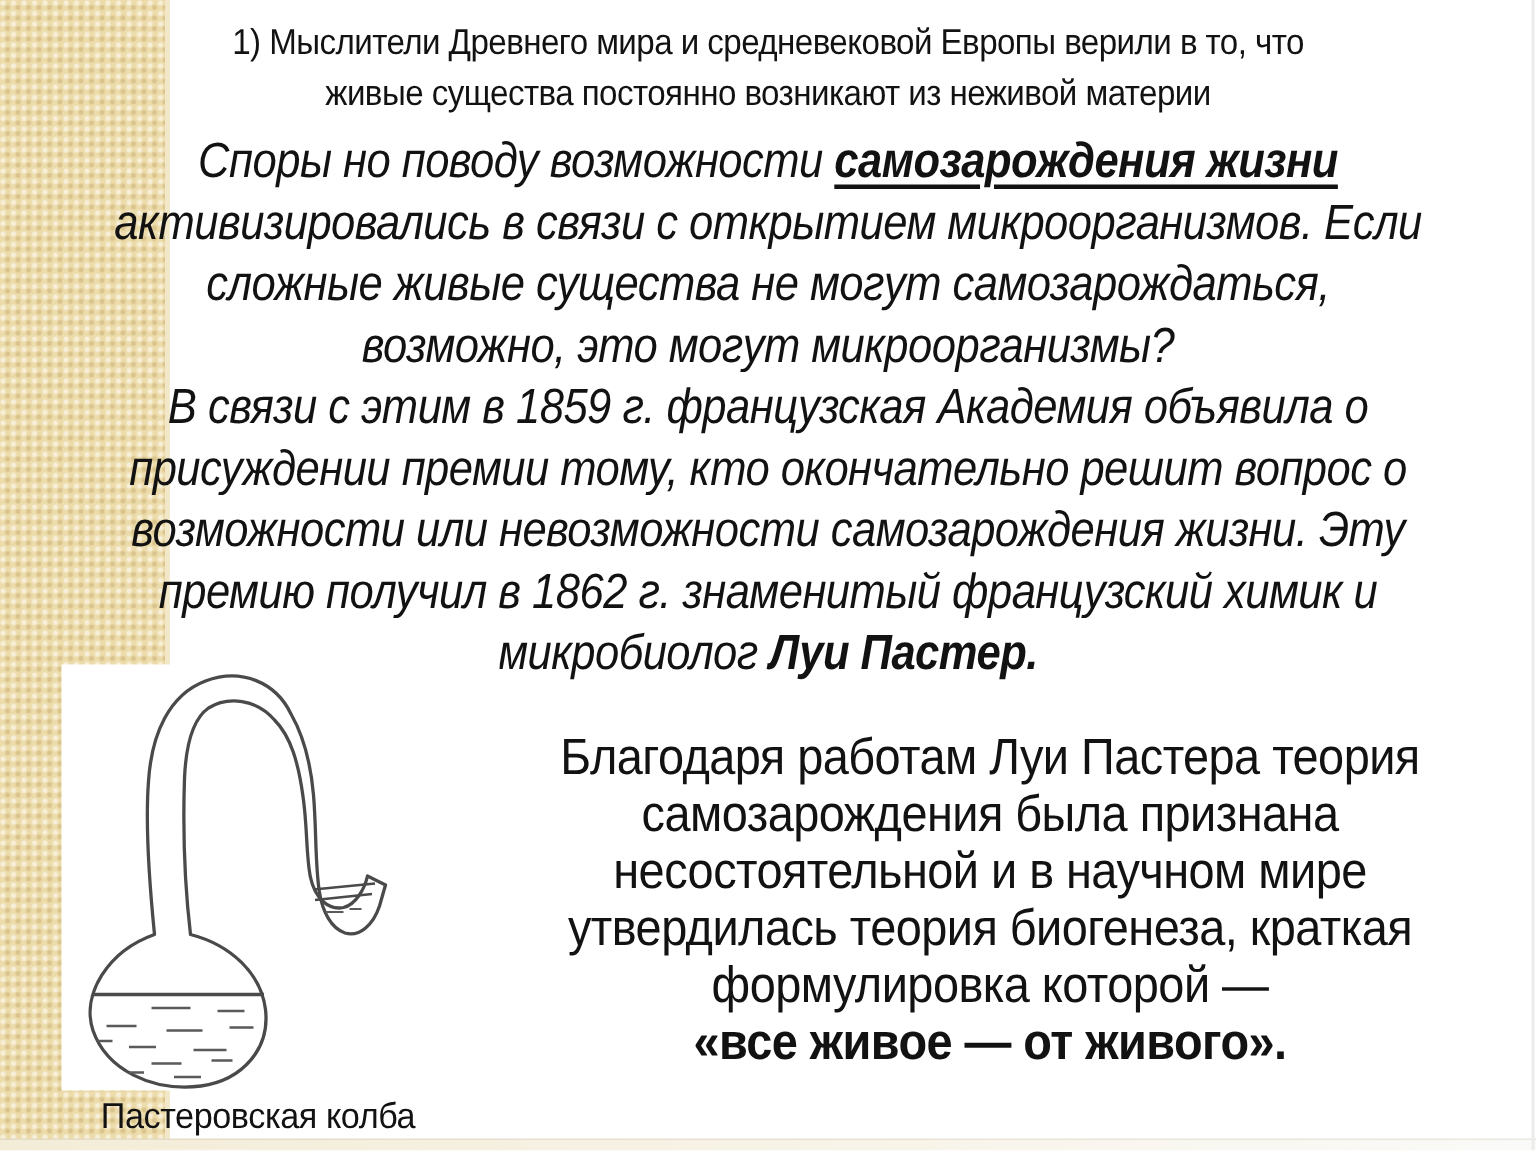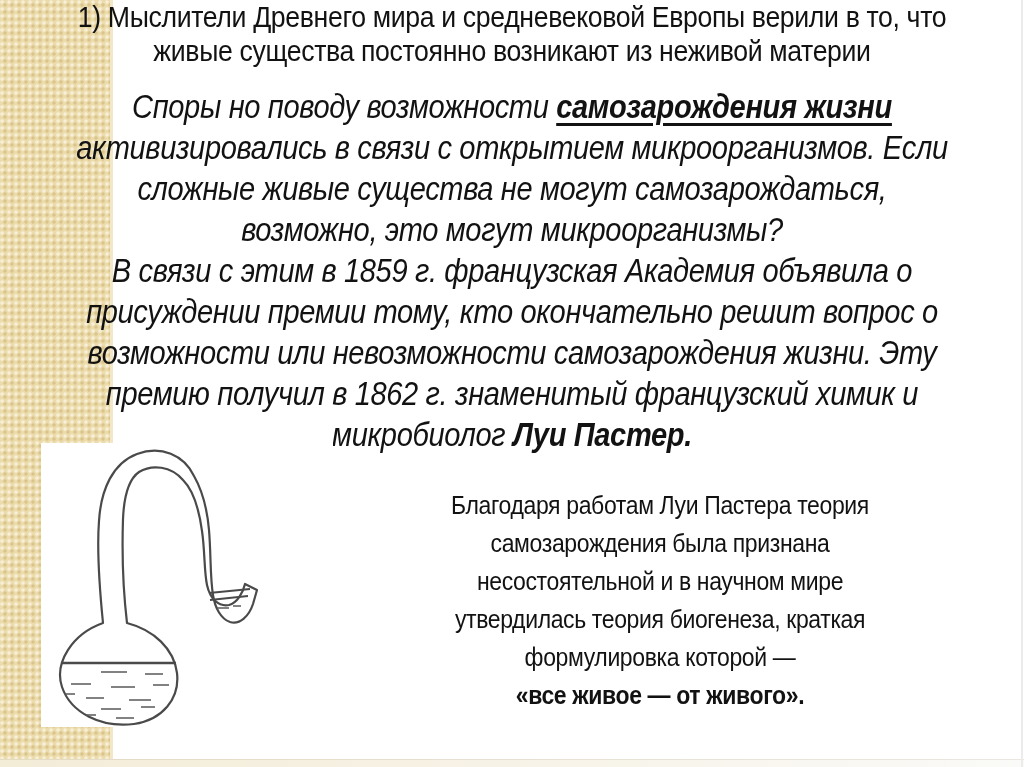--- a/index.html
+++ b/index.html
@@ -40,35 +40,35 @@
     white-space: nowrap;
     text-align: center;
     transform: scaleX(var(--sx, 0.9));
     transform-origin: 50% 50%;
     letter-spacing: -0.4px;
   }
   .line .b { font-weight: bold; }
   .line .u { text-decoration: underline; text-decoration-thickness: 3px; text-underline-offset: 5px; }
 
   .title-block {
-    position: absolute; left: 24px; top: 0; width: 976px;
-    font-size: 29px;
+    position: absolute; left: 24px; top: 12px; width: 976px;
+    font-size: 24px;
   }
   .title-block .line { line-height: 34px; --sx: 0.92; }
 
   .body-block {
     position: absolute; left: 10px; top: 86px; width: 1004px;
     font-size: 33px;
     font-style: italic;
   }
   .body-block .line { line-height: 41px; --sx: 0.88; }
 
   .pasteur-block {
     position: absolute; left: 330px; top: 486px; width: 660px;
-    font-size: 25px;
+    font-size: 34px;
   }
   .pasteur-block .line { line-height: 38px; --sx: 0.92; }
 
   .flask-box {
     position: absolute; left: 41px; top: 443px; width: 292px; height: 284px;
     background: #ffffff;
   }
   .flask-box svg { display: block; width: 100%; height: 100%; }
 
   .caption-block {
@@ -148,14 +148,17 @@
 
   <div class="pasteur-block">
       <div class="line"><span>Благодаря работам Луи Пастера теория</span></div>
       <div class="line"><span>самозарождения была признана</span></div>
       <div class="line"><span>несостоятельной и в научном мире</span></div>
       <div class="line"><span>утвердилась теория биогенеза, краткая</span></div>
       <div class="line"><span>формулировка которой —</span></div>
       <div class="line"><span class="b">«все живое — от живого».</span></div>
     </div>
 
+  <div class="caption-block">
+    <div class="line-single">Пастеровская колба</div>
+  </div>
 
 </div>
 
 </body></html>

